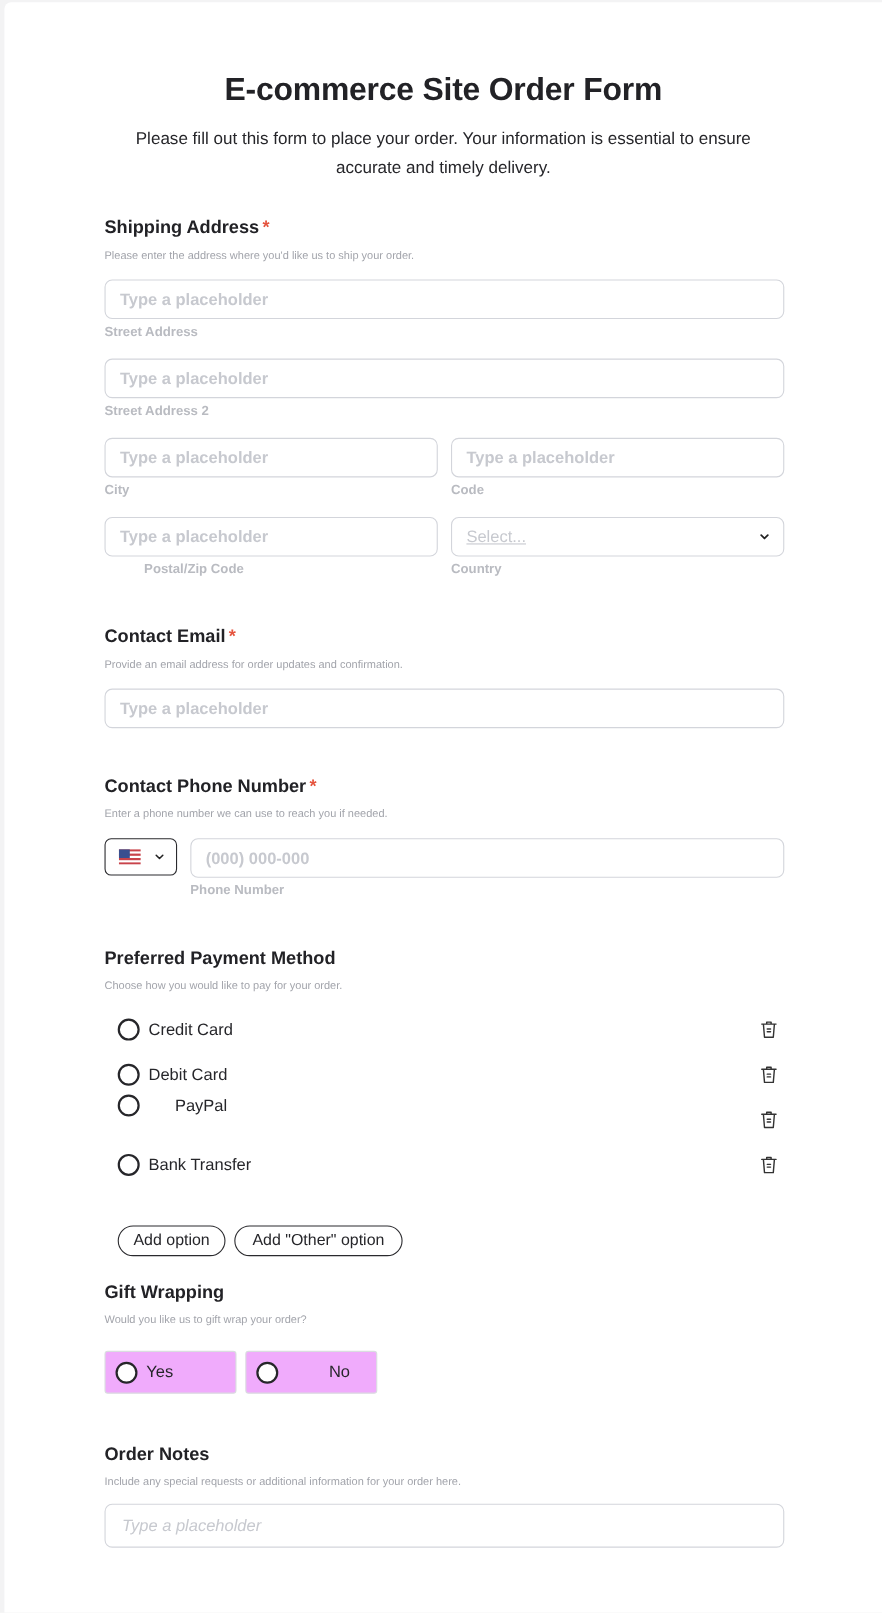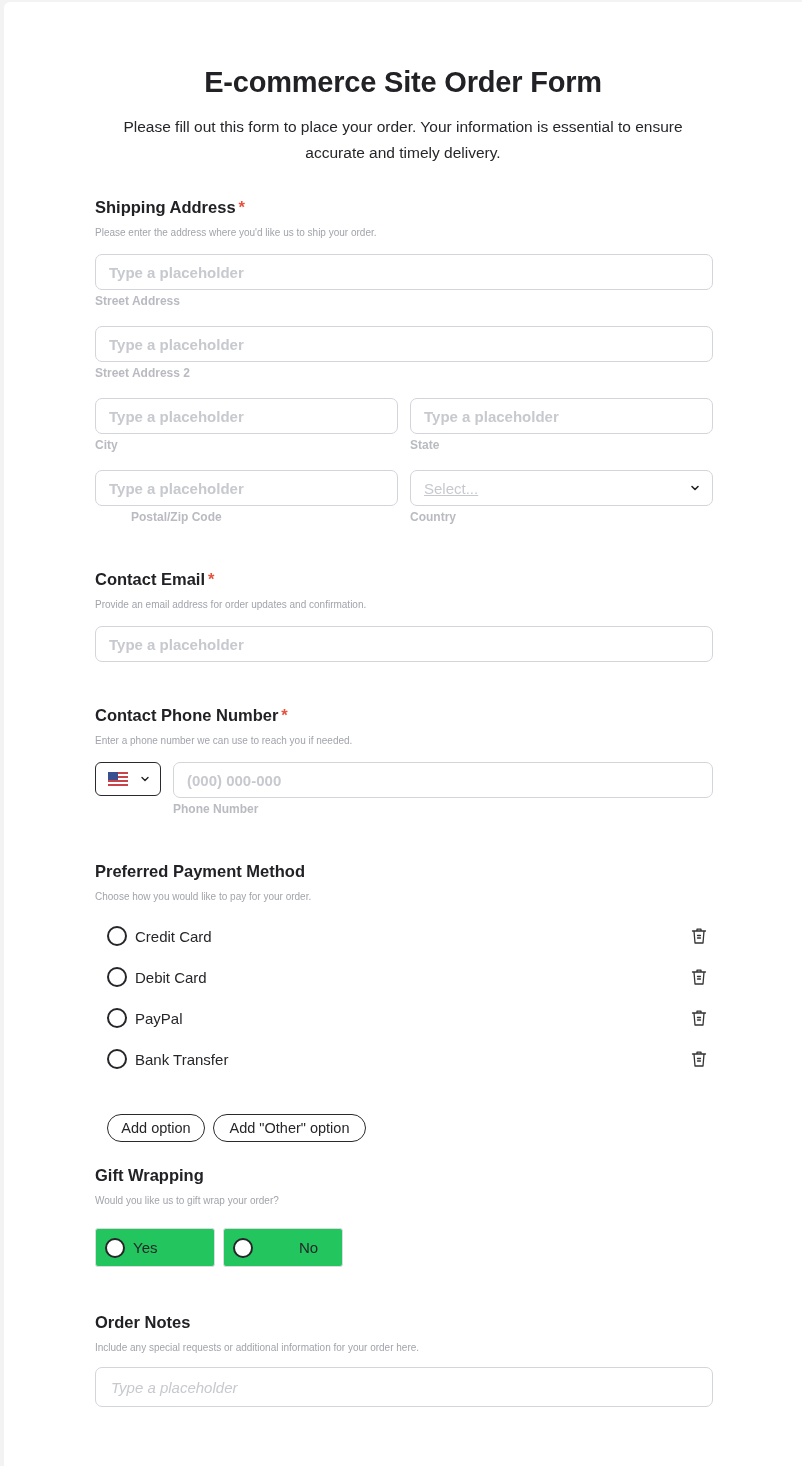--- a/index.html
+++ b/index.html
@@ -39,21 +39,21 @@
   .radio-label { margin-left: 8px; font-size: 15px; color: #26262a; }
   .trash { position: absolute; right: 6px; width: 16px; height: 18px; }
   .pill {
     position: absolute; height: 28px; border: 1px solid #2a2a2e; border-radius: 14px; background: #fff;
     font-size: 14.5px; color: #26262a; display: flex; align-items: center; justify-content: center;
     padding: 0 12px;
     margin-top: 20px;
   }
   .choice-box {
     position: absolute; top: 0; width: 120px; height: 39px; border: 1px solid #dadce0; border-radius: 3px;
-    display: flex; align-items: center; padding-left: 9px; background: #22c55e;
+    display: flex; align-items: center; padding-left: 9px; background: #f0abfc;
   }
   .textarea {
     position: absolute; left: 0; width: 618px; height: 40px; border: 1px solid #d3d5db; border-radius: 7px;
     padding: 0 15px; display: flex; align-items: center; font-size: 15px; font-style: italic; color: #c7c9cf;
   }
 </style>
 </head>
 <body>
 
 <div class="card">
@@ -76,21 +76,21 @@
     <div class="sub-label" style="left:0; top:170px;">Street Address 2</div>
 
     <div class="input" style="left:0; top:202px; width:303px;">
         <span>Type a placeholder</span>
       </div>
     <div class="sub-label" style="left:0; top:242px;">City</div>
 
     <div class="input" style="left:315px; top:202px; width:303px;">
         <span>Type a placeholder</span>
       </div>
-    <div class="sub-label" style="left:315px; top:242px;">State</div>
+    <div class="sub-label" style="left:315px; top:242px;">Code</div>
 
     <div class="input" style="left:0; top:274px; width:303px;">
         <span>Type a placeholder</span>
       </div>
     <div class="sub-label" style="left:0; top:314px;padding-left:36px;">Postal/Zip Code</div>
 
     <div class="input light" style="left:315px; top:274px; width:303px;">
       <span>Select...</span>
       <svg class="chevron" viewBox="0 0 10 10">
           <path d="M2 3.5 L5 6.5 L8 3.5" fill="none" stroke="#222" stroke-width="1.6" stroke-linecap="round" stroke-linejoin="round"></path>
@@ -144,21 +144,21 @@
       </svg>
 
     <div class="radio-row" style="top:105px;">
       <div class="radio"></div>
       <span class="radio-label">Debit Card</span>
     </div>
     <svg class="trash" style="top:108px;" viewBox="0 0 16 18">
         <path d="M1.5 4 H14.5 M6 4 V2.2 H10 V4 M3 4 L4 16 H12 L13 4 M6.5 8.5 H9.5 M6.5 11 H9.5" fill="none" stroke="#333" stroke-width="1.3" stroke-linecap="round" stroke-linejoin="round"></path>
       </svg>
 
-    <div class="radio-row" style="top:146px;">
+    <div class="radio-row" style="top:133px;gap:24px;">
       <div class="radio"></div>
       <span class="radio-label">PayPal</span>
     </div>
     <svg class="trash" style="top:149px;" viewBox="0 0 16 18">
         <path d="M1.5 4 H14.5 M6 4 V2.2 H10 V4 M3 4 L4 16 H12 L13 4 M6.5 8.5 H9.5 M6.5 11 H9.5" fill="none" stroke="#333" stroke-width="1.3" stroke-linecap="round" stroke-linejoin="round"></path>
       </svg>
 
     <div class="radio-row" style="top:187px;">
       <div class="radio"></div>
       <span class="radio-label">Bank Transfer</span>

